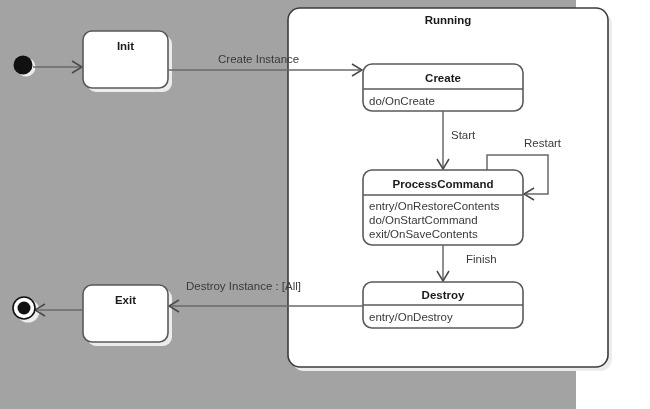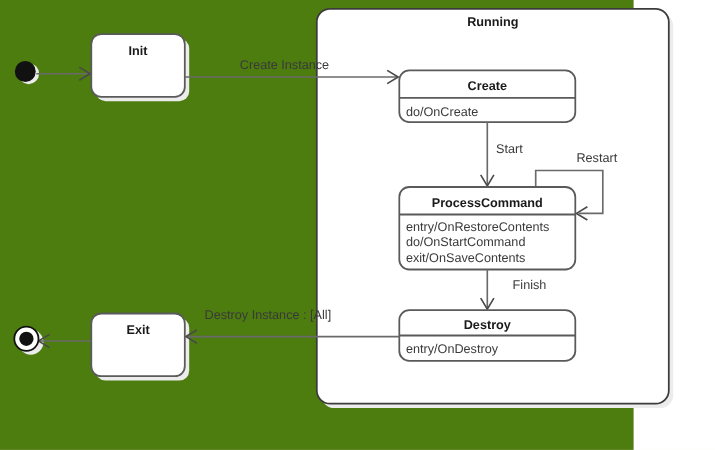--- a/index.html
+++ b/index.html
@@ -11,21 +11,21 @@
   body {
     width: 650px;
     height: 409px;
     overflow: hidden;
     font-family: "Liberation Sans", sans-serif;
   }
   #diagram-canvas {
     position: relative;
     width: 576px;
     height: 409px;
-    background: #4d7c0f;
+    background: #a3a3a3;
   }
   svg#state-diagram {
     display: block;
     width: 650px;
     height: 409px;
   }
   .state-box-rect {
     fill: #ffffff;
     stroke: #5a5a5a;
     stroke-width: 1.6;

